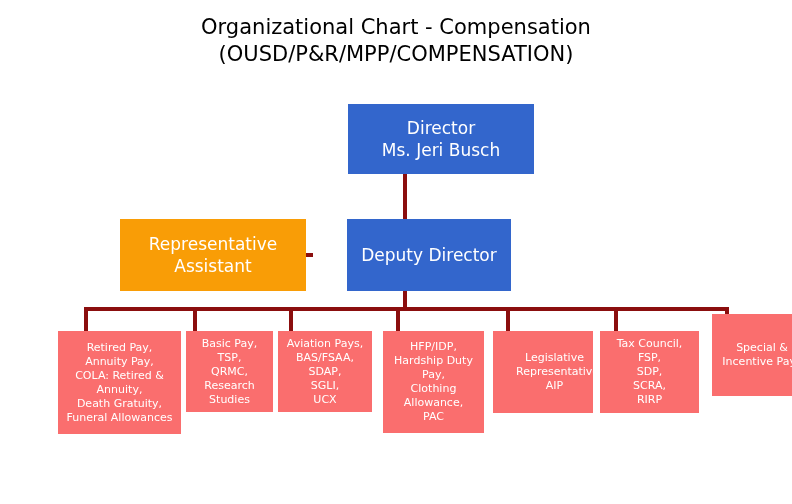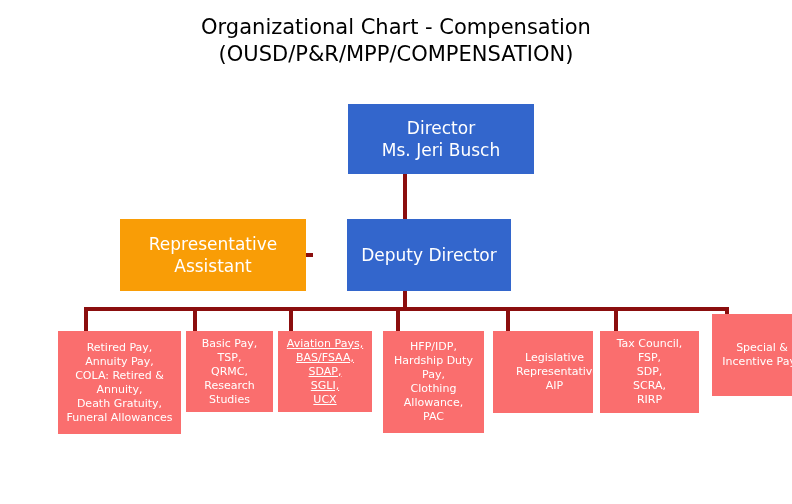--- a/index.html
+++ b/index.html
@@ -117,21 +117,21 @@
   </div>
 
   <div class="node node-red node-sm" style="left:151px; top:331px; width:87px; height:81px;">
     <span class="node-label">Basic Pay,
 TSP,
 QRMC,
 Research
 Studies</span>
   </div>
 
-  <div class="node node-red node-sm" style="left:243px; top:331px; width:94px; height:81px;text-decoration:underline;">
+  <div class="node node-red node-sm" style="left:243px; top:331px; width:94px; height:81px;">
     <span class="node-label">Aviation Pays,
 BAS/FSAA,
 SDAP,
 SGLI,
 UCX</span>
   </div>
 
   <div class="node node-red node-sm" style="left:348px; top:331px; width:101px; height:102px;">
     <span class="node-label">HFP/IDP,
 Hardship Duty

